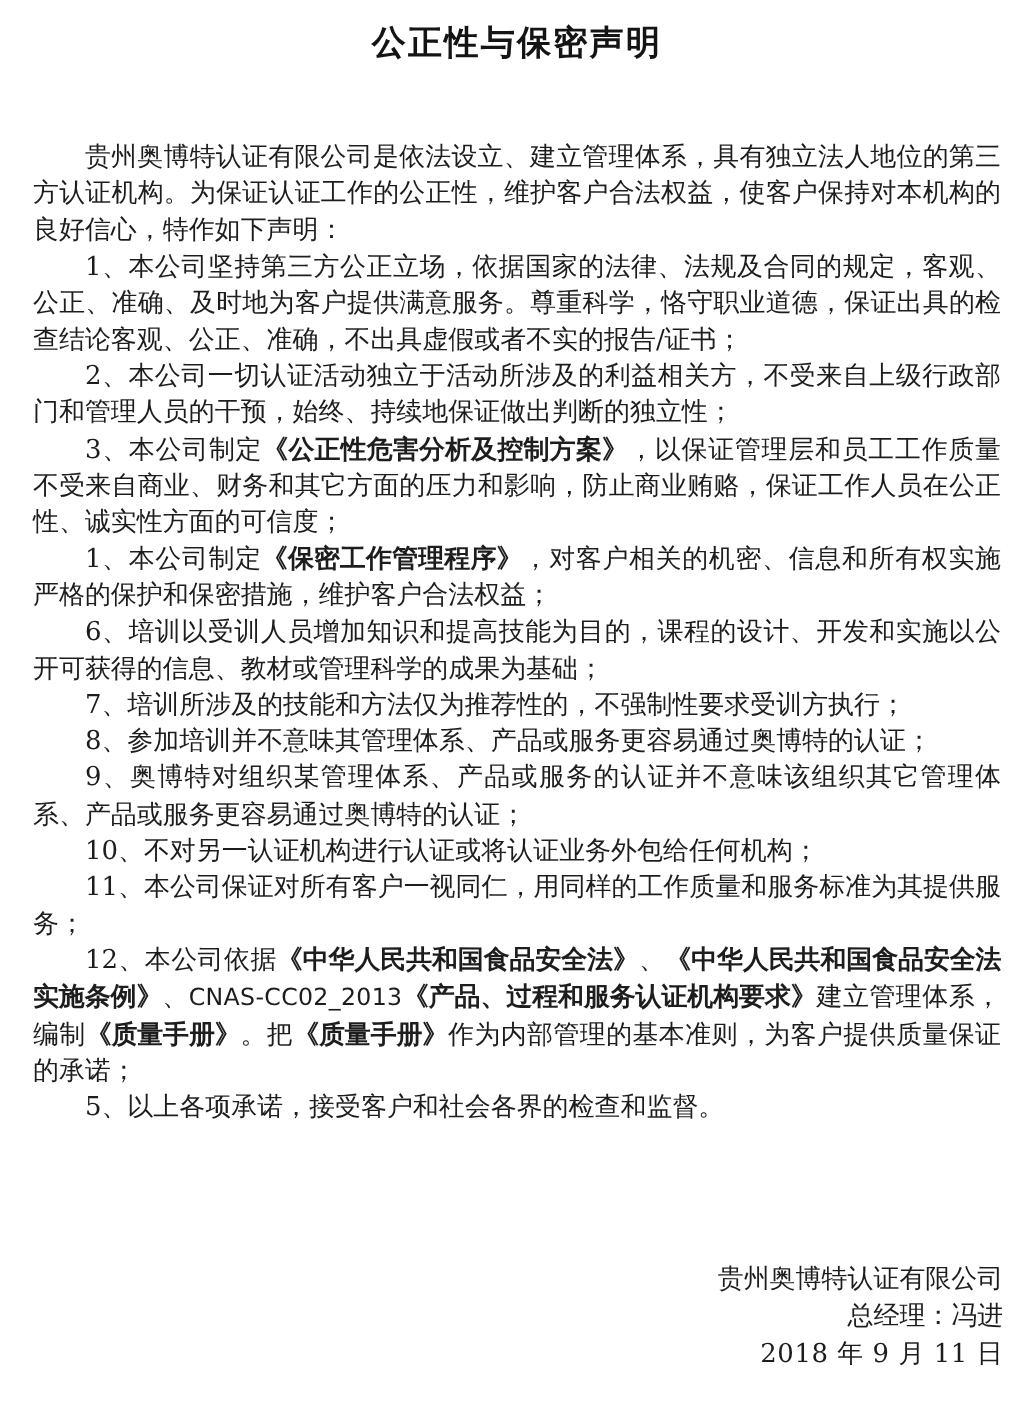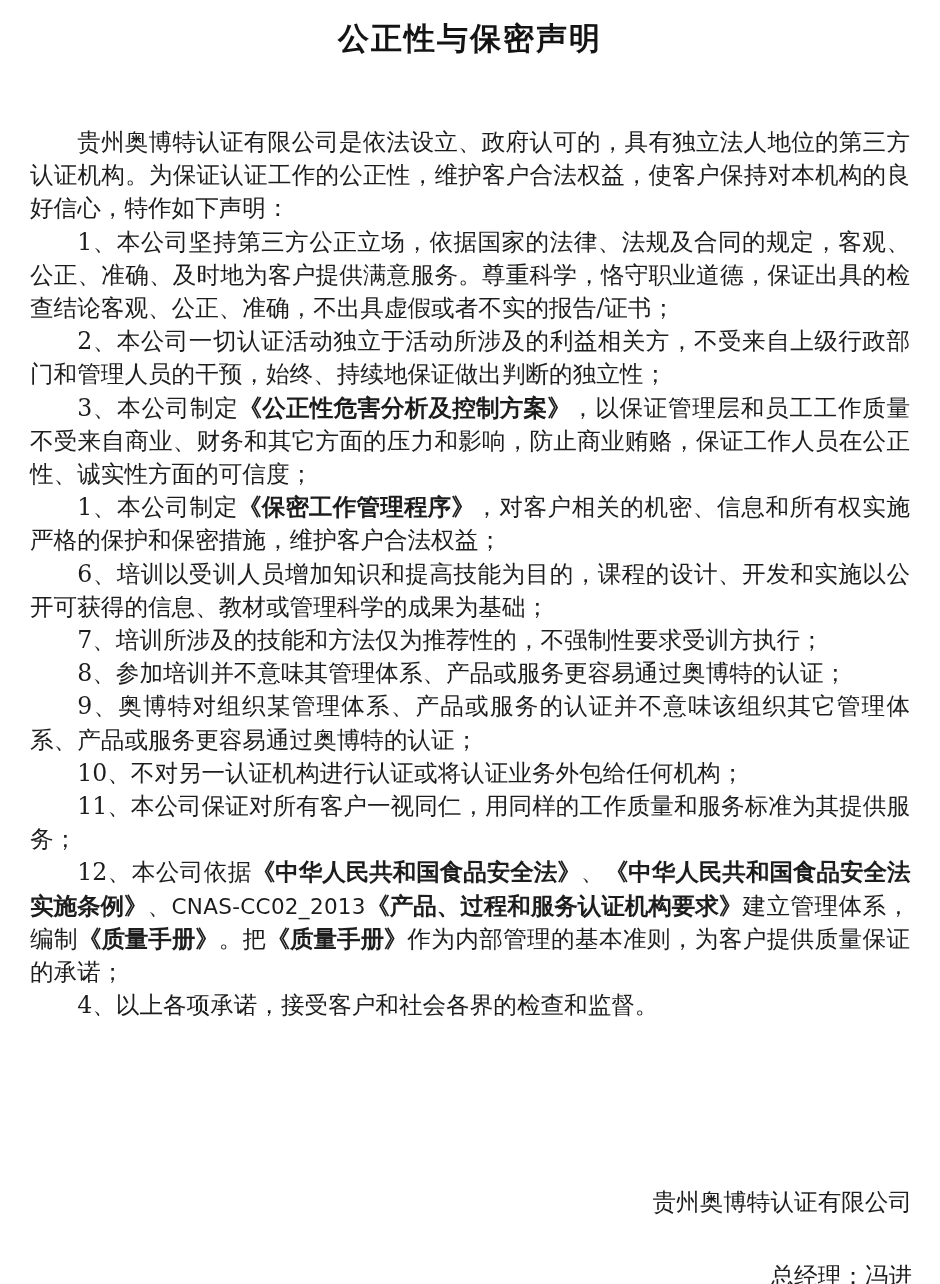--- a/index.html
+++ b/index.html
@@ -68,36 +68,35 @@
     right: 28px;
     top: 1145px;
     text-align: right;
     font-size: 23.6px;
     line-height: 34px;
     font-family: "DejaVu Serif", "Liberation Serif", serif;
     color: #1d1d1d;
   }
   .signature-block div {
     white-space: nowrap;
-    margin-top: 40px;
   }
   .sig-date {
     letter-spacing: 0.5px;
   }
 </style>
 </head>
 <body>
 
 <div class="page">
 
   <h1 class="doc-title">公正性与保密声明</h1>
 
   <div class="body-block">
 
-    <p class="para">贵州奥博特认证有限公司是依法设立、政府认可的，具有独立法人地位的第三方认证机构。为保证认证工作的公正性，维护客户合法权益，使客户保持对本机构的良好信心，特作如下声明：</p>
+    <p class="para">贵州奥博特认证有限公司是依法设立、建立管理体系，具有独立法人地位的第三方认证机构。为保证认证工作的公正性，维护客户合法权益，使客户保持对本机构的良好信心，特作如下声明：</p>
 
     <p class="para">1、本公司坚持第三方公正立场，依据国家的法律、法规及合同的规定，客观、公正、准确、及时地为客户提供满意服务。尊重科学，恪守职业道德，保证出具的检查结论客观、公正、准确，不出具虚假或者不实的报告/证书；</p>
 
     <p class="para">2、本公司一切认证活动独立于活动所涉及的利益相关方，不受来自上级行政部门和管理人员的干预，始终、持续地保证做出判断的独立性；</p>
 
     <p class="para"><span>3、本公司制定</span><span class="strong-title">《公正性危害分析及控制方案》</span><span>，以保证管理层和员工工作质量不受来自商业、财务和其它方面的压力和影响，防止商业贿赂，保证工作人员在公正性、诚实性方面的可信度；</span></p>
 
     <p class="para"><span>1、本公司制定</span><span class="strong-title">《保密工作管理程序》</span><span>，对客户相关的机密、信息和所有权实施严格的保护和保密措施，维护客户合法权益；</span></p>
 
 
@@ -108,21 +107,21 @@
     <p class="para">8、参加培训并不意味其管理体系、产品或服务更容易通过奥博特的认证；</p>
 
     <p class="para">9、奥博特对组织某管理体系、产品或服务的认证并不意味该组织其它管理体系、产品或服务更容易通过奥博特的认证；</p>
 
     <p class="para">10、不对另一认证机构进行认证或将认证业务外包给任何机构；</p>
 
     <p class="para">11、本公司保证对所有客户一视同仁，用同样的工作质量和服务标准为其提供服务；</p>
 
     <p class="para"><span>12、本公司依据</span><span class="strong-title">《中华人民共和国食品安全法》</span><span>、</span><span class="strong-title">《中华人民共和国食品安全法实施条例》</span><span>、</span><span class="code-ref">CNAS-CC02_2013</span><span class="strong-title">《产品、过程和服务认证机构要求》</span><span>建立管理体系，编制</span><span class="strong-title">《质量手册》</span><span>。把</span><span class="strong-title">《质量手册》</span><span>作为内部管理的基本准则，为客户提供质量保证的承诺；</span></p>
 
-    <p class="para last-of-body">4、以上各项承诺，接受客户和社会各界的检查和监督。</p>
+    <p class="para last-of-body">5、以上各项承诺，接受客户和社会各界的检查和监督。</p>
 
   </div>
 
   <div class="signature-block">
     <div>贵州奥博特认证有限公司</div>
     <div>总经理：冯进</div>
     <div class="sig-date">2018 年 9 月 11 日</div>
   </div>
 
 </div>

